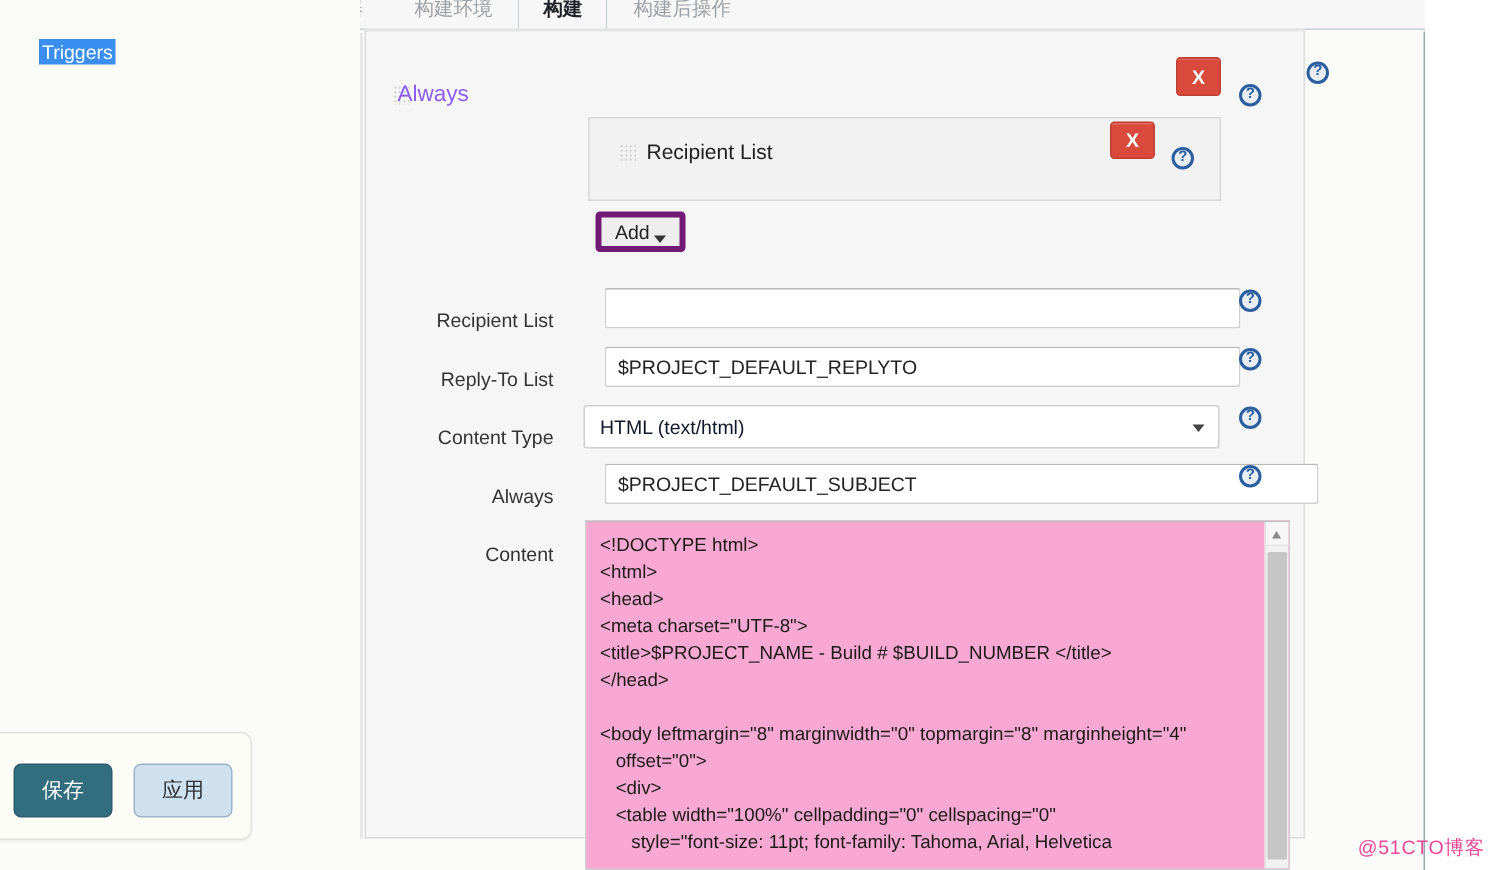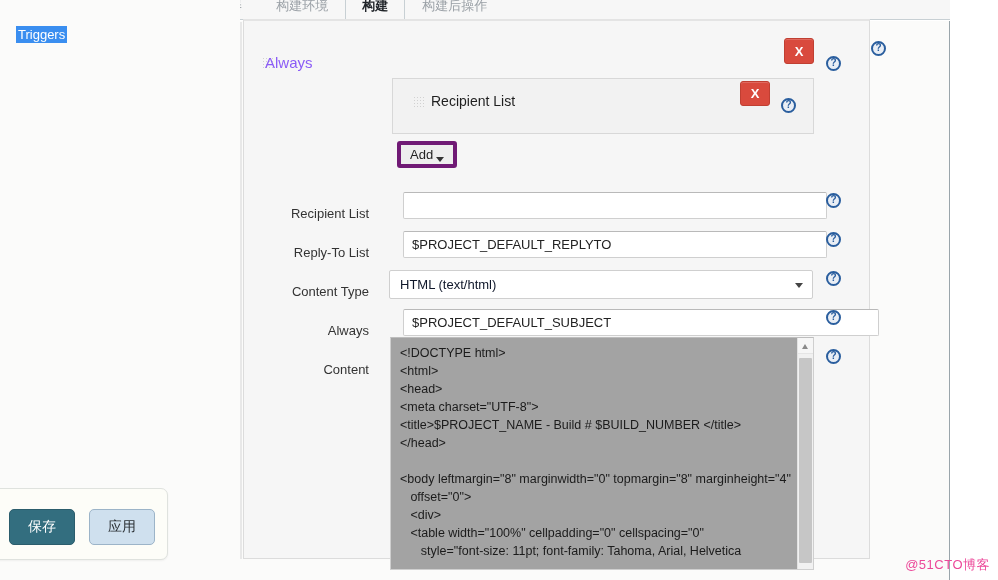--- a/index.html
+++ b/index.html
@@ -67,21 +67,21 @@
 
   
   .leftcol {
     position: absolute;
     left: 0; top: 0;
     width: 240px; height: 559px;
     background: #fbfbfa;
   }
   .selected-text {
     position: absolute;
-    left: 16px; top: 26px;
+    left: 26px; top: 26px;
     font-size: 13px;
     color: #ffffff;
     background: #3a8ef0;
     padding: 1px 2px;
     letter-spacing: 0px;
   }
 
   
   .savebar {
     position: absolute;
@@ -263,23 +263,23 @@
     right: 9px; top: 12px;
     width: 0; height: 0;
     border-left: 4px solid transparent;
     border-right: 4px solid transparent;
     border-top: 5px solid #333;
   }
 
   
   .content-area {
     position: absolute;
-    left: 390px; top: 337px;
-    width: 424px; height: 233px;
-    background: #a3a3a3;
+    left: 390px; top: 347px;
+    width: 470px; height: 233px;
+    background: #f9a8d4;
     border: 1px solid #cfcfcf;
     border-top-color: #bdbdbd;
     overflow: hidden;
   }
   .content-text {
     position: absolute;
     left: 9px; top: 6px;
     width: 392px;
     font-size: 12.5px;
     line-height: 18px;

